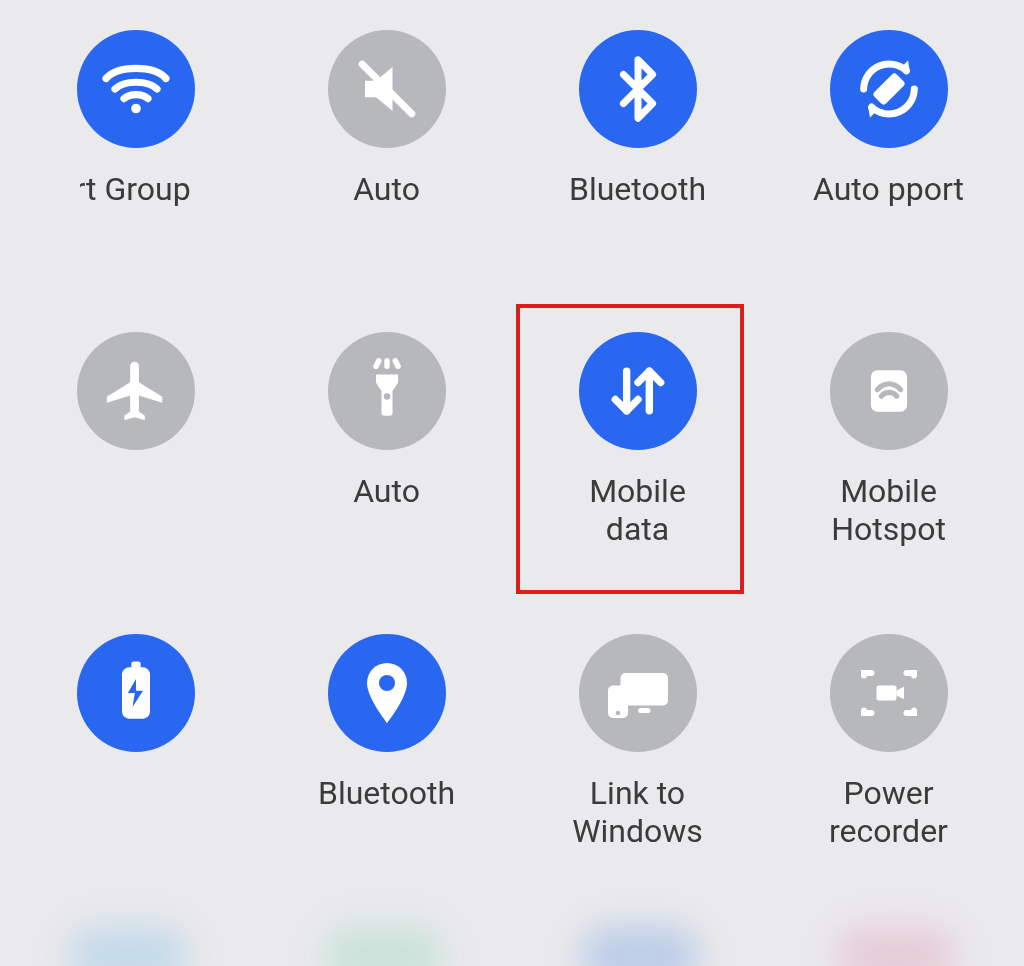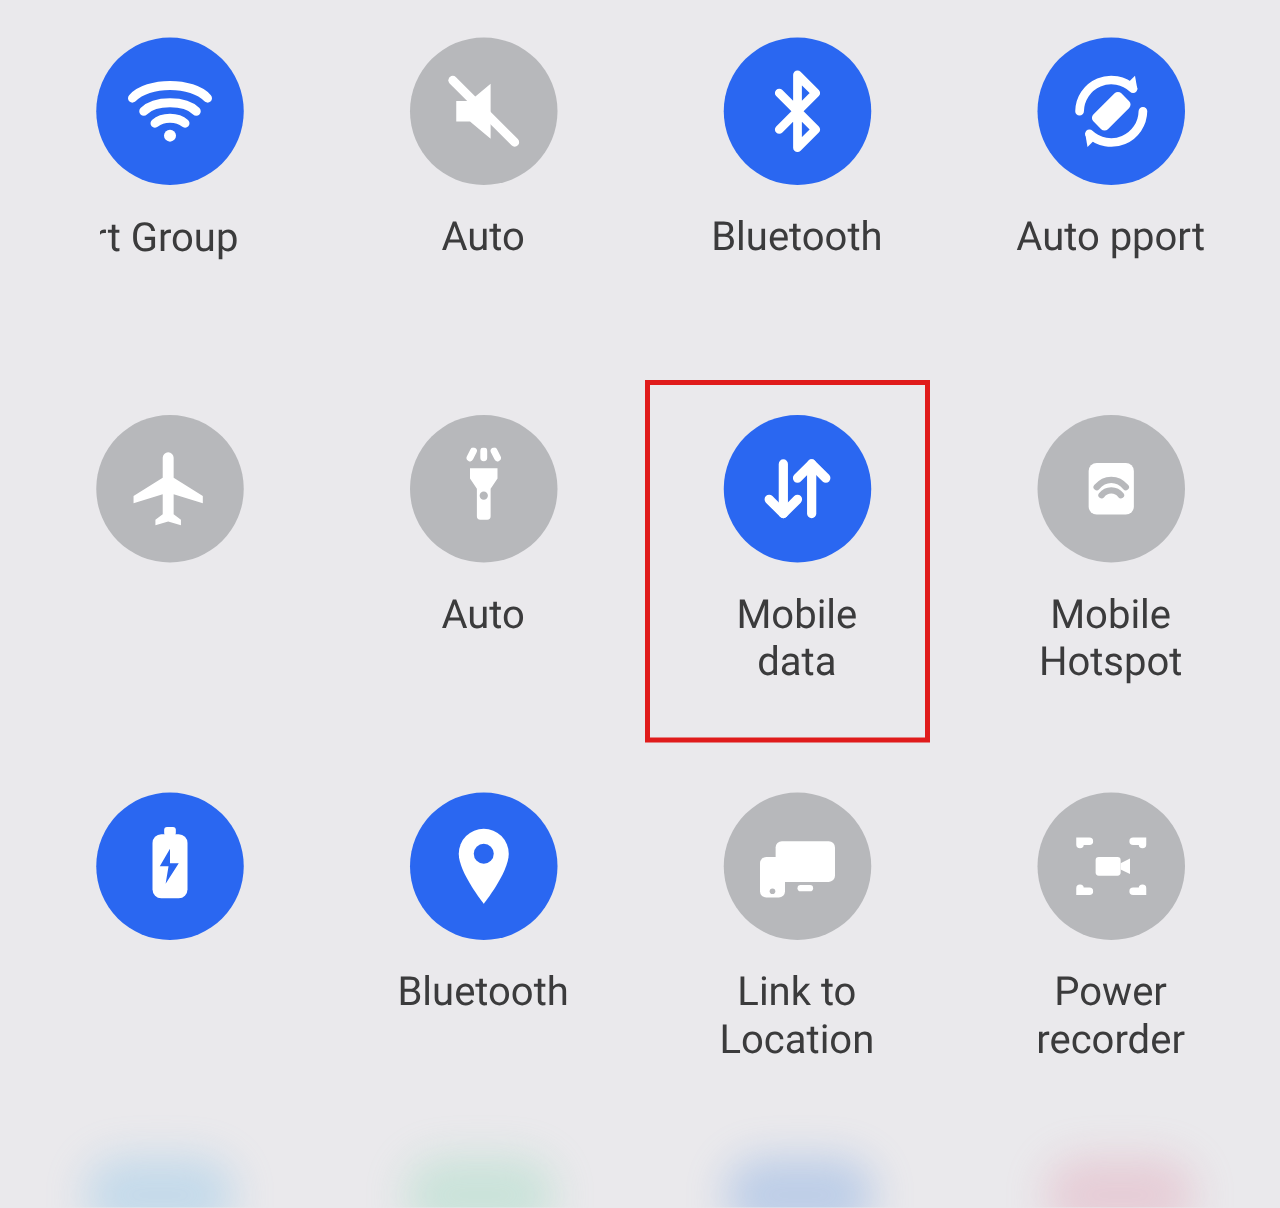--- a/index.html
+++ b/index.html
@@ -195,21 +195,21 @@
   <div class="tile">
     <div class="icon-circle inactive">
       <svg width="70" height="60" viewBox="0 0 28 24" fill="#fff">
         <rect x="7" y="4" width="19" height="13" rx="2"></rect>
         <rect x="14" y="18" width="5" height="2" rx="1"></rect>
         <rect x="2" y="9" width="8" height="13" rx="2"></rect>
         <circle cx="6" cy="20" r="0.9" fill="#b7b8bb"></circle>
       </svg>
     </div>
     <div class="label">Link to
-Location</div>
+Windows</div>
   </div>
 
   <div class="tile">
     <div class="icon-circle inactive">
       <svg width="70" height="60" viewBox="0 0 28 22" fill="none" stroke="#fff" stroke-width="2.4" stroke-linecap="round">
         <path d="M4 4v-1h3"></path>
           <path d="M24 4v-1h-3"></path>
         <path d="M4 18v1h3"></path>
           <path d="M24 18v1h-3"></path>
         <path d="M10 8h6a1 1 0 0 1 1 1v4a1 1 0 0 1-1 1h-6a1 1 0 0 1-1-1V9a1 1 0 0 1 1-1z" fill="#fff" stroke="none"></path>

